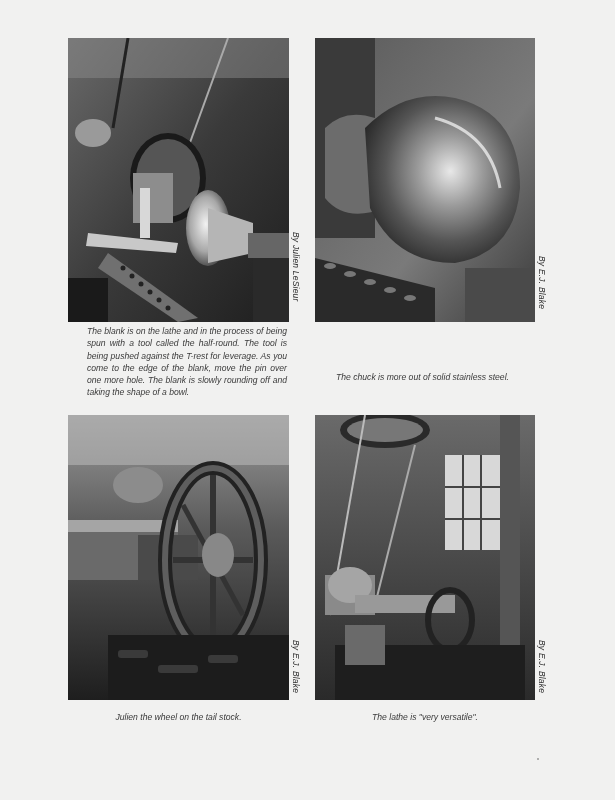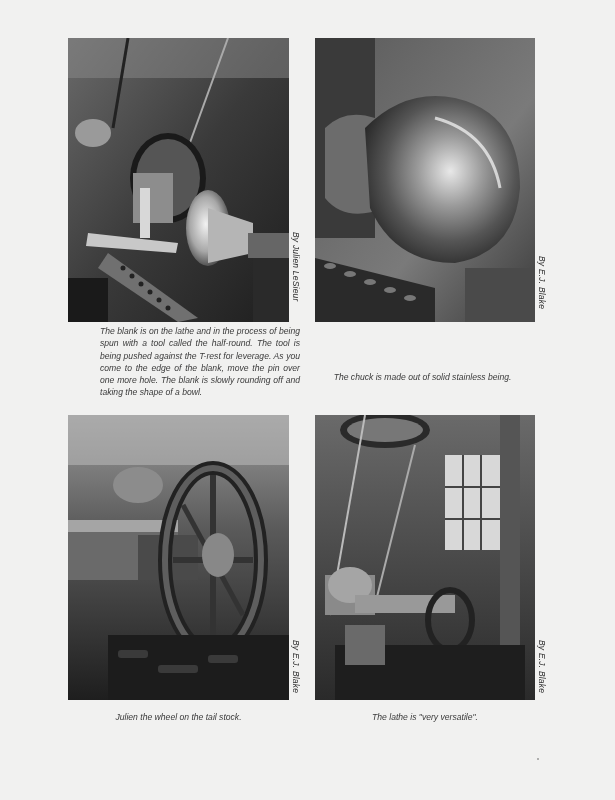--- a/index.html
+++ b/index.html
@@ -24,21 +24,21 @@
     white-space: nowrap;
     letter-spacing: 0.2px;
   }
   .caption {
     position: absolute;
     font-size: 8.6px;
     font-style: italic;
     line-height: 12.3px;
     color: #3a3a3a;
   }
-  .caption.just { text-align: justify; text-align-last: left; margin-left: 13px; }
+  .caption.just { text-align: justify; text-align-last: left; }
   .caption.center { text-align: center; }
   .pagenum {
     position: absolute;
     font-family: "Liberation Serif", serif;
     font-size: 10px;
     color: #333;
   }
   .speck { position:absolute; width:2px; height:2px; background:#999; border-radius:1px; }
 </style>
 </head>
@@ -114,21 +114,21 @@
         <ellipse cx="75" cy="252" rx="6" ry="3"></ellipse>
       <ellipse cx="95" cy="260" rx="6" ry="3"></ellipse>
     </g>
     <rect x="150" y="230" width="70" height="54" fill="#4a4a4a"></rect>
   </svg>
 </div>
 <div class="credit" style="left:537px; top:256px;">By E.J. Blake</div>
 
 <div class="caption just" style="left:87px; top:325px; width:200px;">The blank is on the lathe and in the process of being spun with a tool called the half-round. The tool is being pushed against the T-rest for leverage. As you come to the edge of the blank, move the pin over one more hole. The blank is slowly rounding off and taking the shape of a bowl.</div>
 
-<div class="caption center" style="left:315px; top:371px; width:215px;">The chuck is made out of solid stainless being.</div>
+<div class="caption center" style="left:315px; top:371px; width:215px;">The chuck is more out of solid stainless steel.</div>
 
 <div class="photo" style="left:68px; top:415px; width:221px; height:285px;">
   <svg viewBox="0 0 221 285" preserveAspectRatio="none">
     <defs>
       <linearGradient id="g3bg" x1="0" y1="0" x2="0" y2="1">
         <stop offset="0" stop-color="#9a9a9a"></stop>
         <stop offset="0.4" stop-color="#5a5a5a"></stop>
         <stop offset="1" stop-color="#1e1e1e"></stop>
       </linearGradient>
     </defs>

